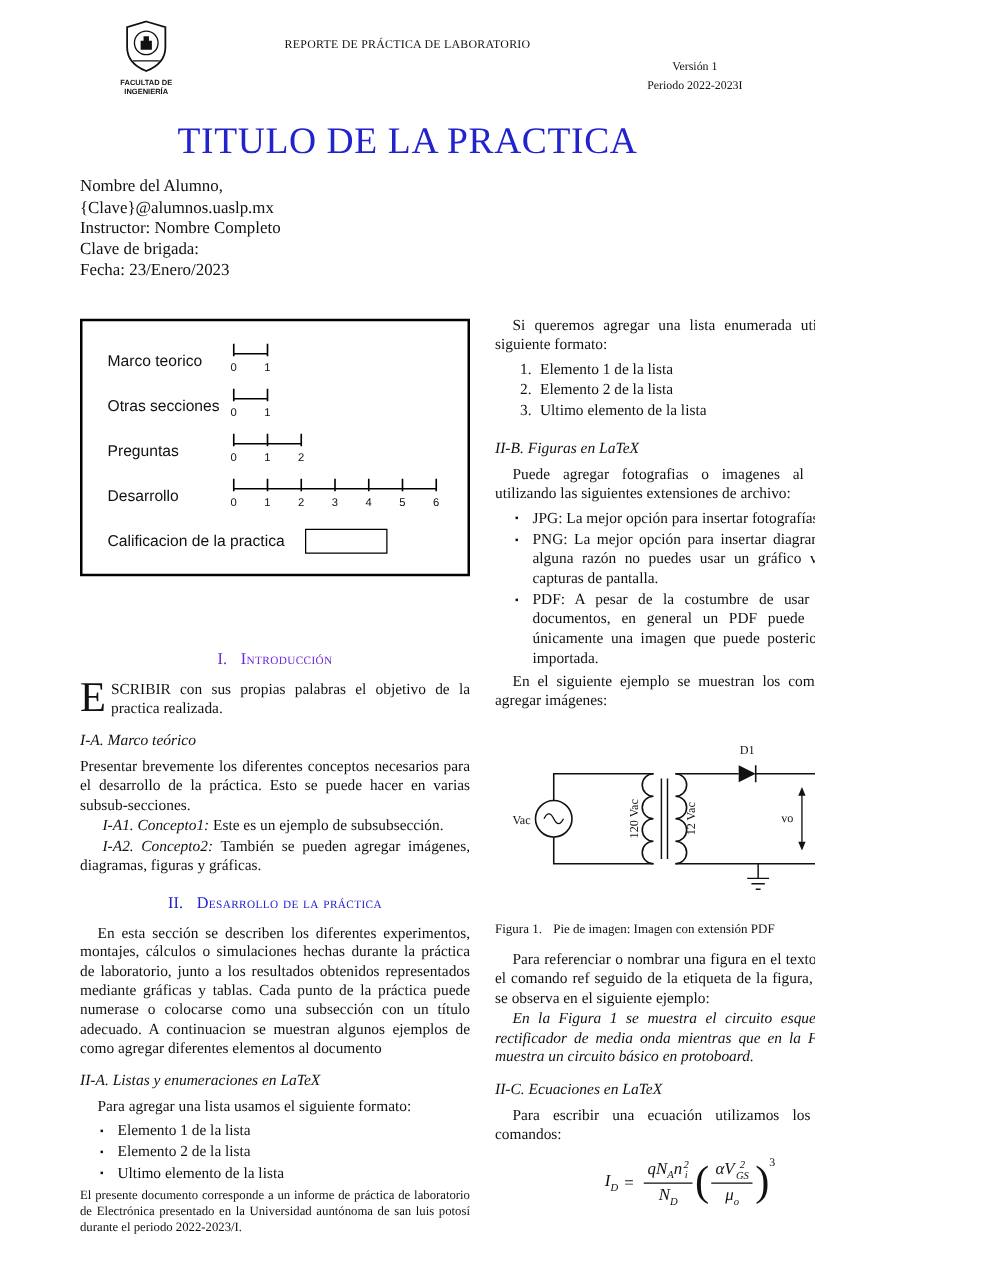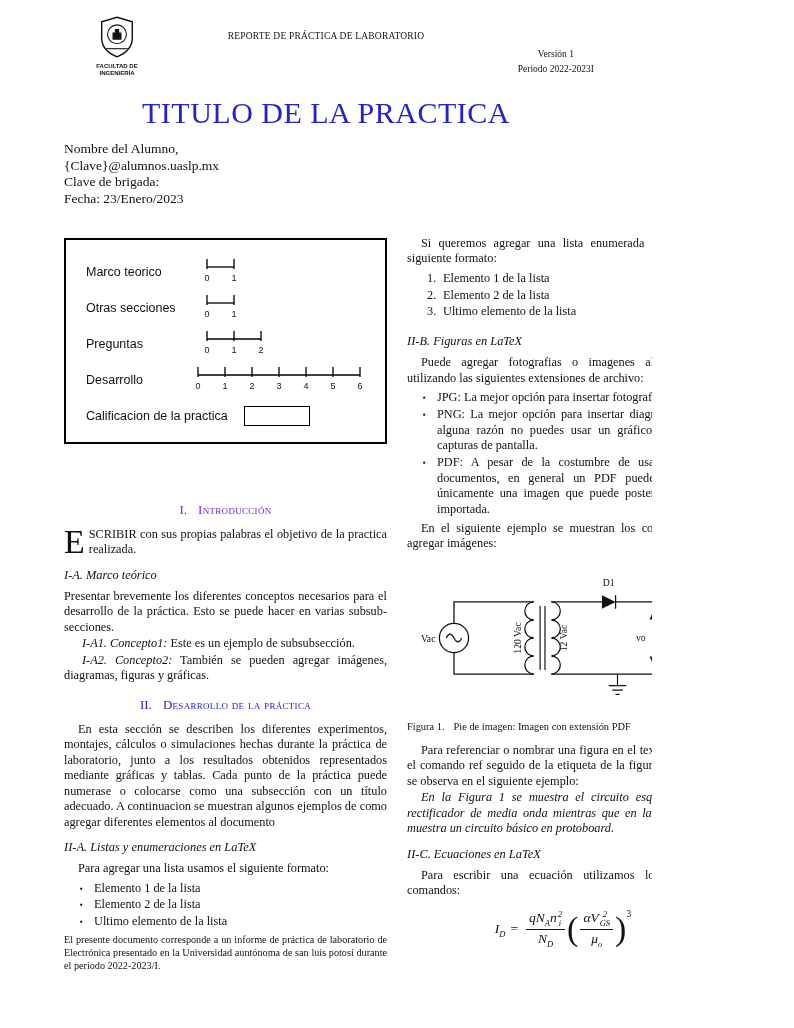--- a/index.html
+++ b/index.html
@@ -36,21 +36,21 @@
 
   
   .columns { display: flex; gap: 20px; margin-top: 28px; height: 748px; }
   .col { width: 323px; display: flex; flex-direction: column; }
   p { margin: 0 0 1px 0; text-align: justify; font-size: 12.3px; line-height: 1.26; }
   .indent { text-indent: 14px; }
   .it { font-style: italic; }
 
   
   .rubric { border: 2px solid #000; padding: 14px 20px 10px 20px; margin: 2px 0 46px 0; }
-  .rubric-row { display: flex; align-items: center; height: 36px; gap: 20px; }
+  .rubric-row { display: flex; align-items: center; height: 36px; }
   .rubric-label { width: 96px; font-size: 12.5px; font-family: "Liberation Sans", sans-serif; }
   .rubric-grade { display: flex; align-items: center; height: 32px; margin-top: 2px; }
   .rubric-grade .rubric-label { width: auto; }
   .grade-box { width: 66px; height: 20px; border: 1.5px solid #000; margin-left: 16px; }
 
   
   .sec-head { text-align: center; font-size: 13px; margin: 12px 0 9px 0; }
   .sec-head .num { margin-right: 11px; }
   .sec-head .sc { font-variant: small-caps; letter-spacing: 0.3px; }
   .subsec { font-style: italic; font-size: 12.4px; margin: 9px 0 6px 0; }
@@ -119,20 +119,21 @@
     <div class="header-right">
       <div>Versión 1</div>
       <div>Periodo 2022-2023I</div>
     </div>
   </div>
 
   <div class="doc-title blue" style="color: rgb(35, 35, 206);">TITULO DE LA PRACTICA</div>
   <div class="author-block">
     <div>Nombre del Alumno,</div>
     <div>{Clave}@alumnos.uaslp.mx</div>
+    <div>Instructor: Nombre Completo</div>
     <div>Clave de brigada:</div>
     <div>Fecha: 23/Enero/2023</div>
   </div>
 
   <div class="columns">
 
     <div class="col">
 
       <div class="rubric">
         <div class="rubric-row">

